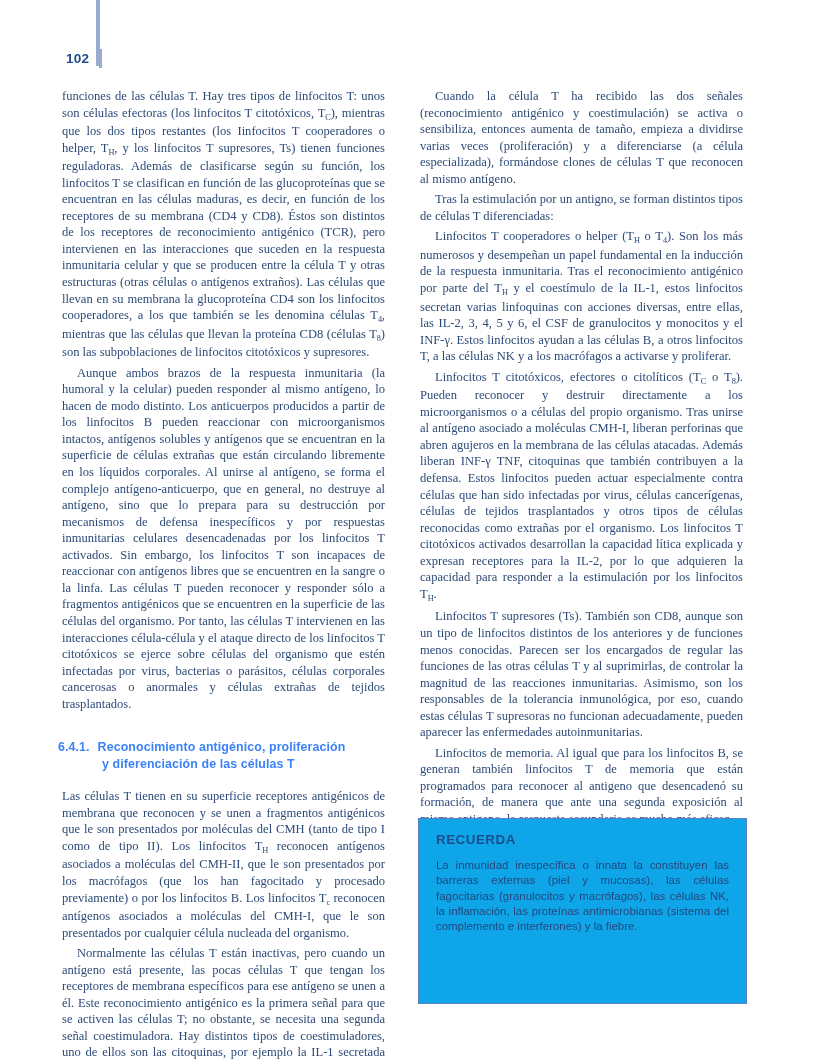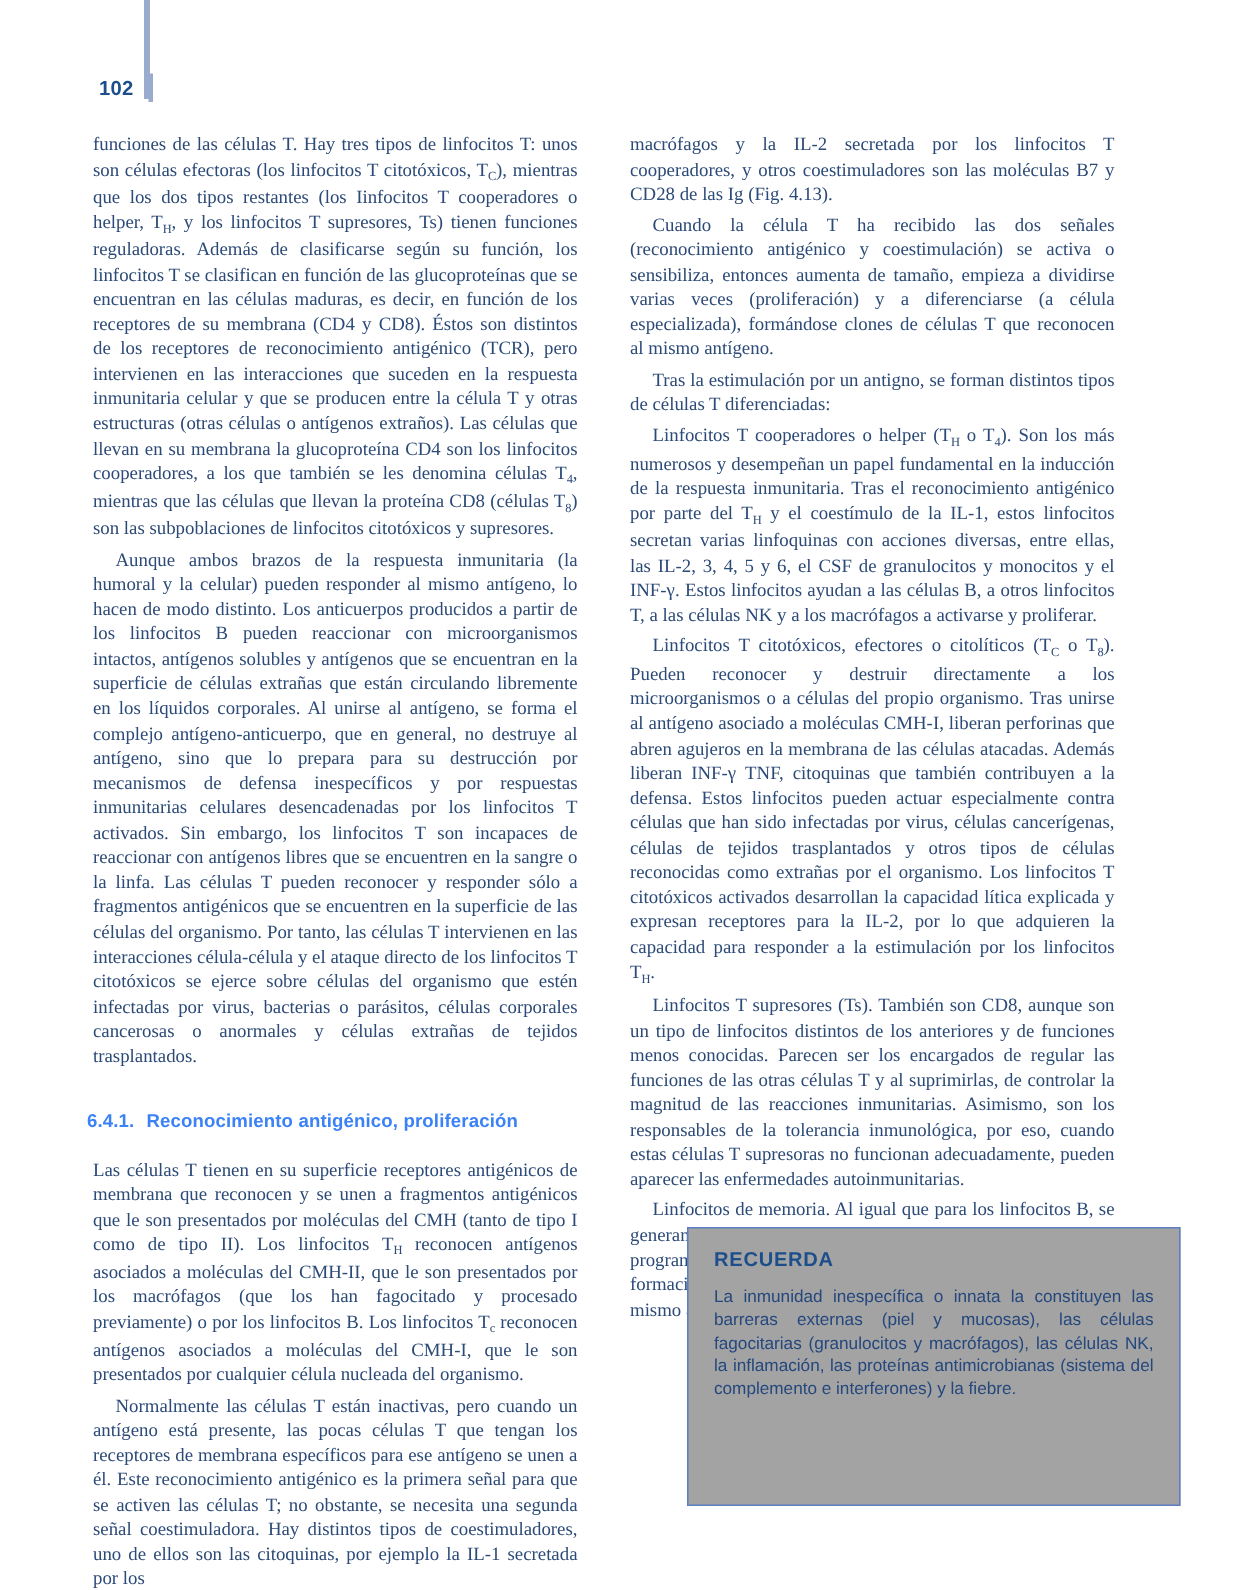--- a/index.html
+++ b/index.html
@@ -91,25 +91,24 @@
     letter-spacing: .1px;
   }
   .sec-head .num { margin-right: 8px; }
   .sec-head .l2 { display: block; padding-left: 44px; }
 
   
   .recuerda {
     position: absolute;
     left: 418px; top: 818px;
     width: 329px; height: 186px;
-    background: #a3a3a3;
+    background: #0ea5e9;
     border: 1.6px solid #5b7fc0;
     padding: 13px 17px 10px 17px;
     font-family: "Liberation Sans", sans-serif;
-    margin-left: 40px;
   }
   .recuerda h3 {
     margin: 0 0 11px 0;
     font-size: 13.4px;
     font-weight: bold;
     color: #1c4e8c;
     letter-spacing: .5px;
   }
   .recuerda p {
     margin: 0;
@@ -131,30 +130,30 @@
 </div>
 
 <div class="col col-left">
 
   <p><span>funciones de las células T. Hay tres tipos de linfocitos T: unos son células efectoras (los linfocitos T citotóxicos, T</span><sub>C</sub><span>), mientras que los dos tipos restantes (los Iinfocitos T cooperadores o helper, T</span><sub>H</sub><span>, y los linfocitos T supresores, Ts) tienen funciones reguladoras. Además de clasificarse según su función, los linfocitos T se clasifican en función de las glucoproteínas que se encuentran en las células maduras, es decir, en función de los receptores de su membrana (CD4 y CD8). Éstos son distintos de los receptores de reconocimiento antigénico (TCR), pero intervienen en las interacciones que suceden en la respuesta inmunitaria celular y que se producen entre la célula T y otras estructuras (otras células o antígenos extraños). Las células que llevan en su membrana la glucoproteína CD4 son los linfocitos cooperadores, a los que también se les denomina células T</span><sub>4</sub><span>, mientras que las células que llevan la proteína CD8 (células T</span><sub>8</sub><span>) son las subpoblaciones de linfocitos citotóxicos y supresores.</span></p>
 
   <p class="ind">Aunque ambos brazos de la respuesta inmunitaria (la humoral y la celular) pueden responder al mismo antígeno, lo hacen de modo distinto. Los anticuerpos producidos a partir de los linfocitos B pueden reaccionar con microorganismos intactos, antígenos solubles y antígenos que se encuentran en la superficie de células extrañas que están circulando libremente en los líquidos corporales. Al unirse al antígeno, se forma el complejo antígeno-anticuerpo, que en general, no destruye al antígeno, sino que lo prepara para su destrucción por mecanismos de defensa inespecíficos y por respuestas inmunitarias celulares desencadenadas por los linfocitos T activados. Sin embargo, los linfocitos T son incapaces de reaccionar con antígenos libres que se encuentren en la sangre o la linfa. Las células T pueden reconocer y responder sólo a fragmentos antigénicos que se encuentren en la superficie de las células del organismo. Por tanto, las células T intervienen en las interacciones célula-célula y el ataque directo de los linfocitos T citotóxicos se ejerce sobre células del organismo que estén infectadas por virus, bacterias o parásitos, células corporales cancerosas o anormales y células extrañas de tejidos trasplantados.</p>
 
   <div class="sec-head">
     <span class="num">6.4.1.</span><span>Reconocimiento antigénico, proliferación</span>
+    <span class="l2">y diferenciación de las células T</span>
   </div>
 
   <p><span>Las células T tienen en su superficie receptores antigénicos de membrana que reconocen y se unen a fragmentos antigénicos que le son presentados por moléculas del CMH (tanto de tipo I como de tipo II). Los linfocitos T</span><sub>H</sub><span> reconocen antígenos asociados a moléculas del CMH-II, que le son presentados por los macrófagos (que los han fagocitado y procesado previamente) o por los linfocitos B. Los linfocitos T</span><sub>c</sub><span> reconocen antígenos asociados a moléculas del CMH-I, que le son presentados por cualquier célula nucleada del organismo.</span></p>
 
   <p class="ind">Normalmente las células T están inactivas, pero cuando un antígeno está presente, las pocas células T que tengan los receptores de membrana específicos para ese antígeno se unen a él. Este reconocimiento antigénico es la primera señal para que se activen las células T; no obstante, se necesita una segunda señal coestimuladora. Hay distintos tipos de coestimuladores, uno de ellos son las citoquinas, por ejemplo la IL-1 secretada por los</p>
 </div>
 
 <div class="col col-right">
 
-  <p>macrófagos y la IL-2 secretada por los linfocitos T cooperadores, y otros coestimuladores son las moléculas B7 y CD28 de las Ig (Fig. 4.13).</p>
 
   <p class="ind">Cuando la célula T ha recibido las dos señales (reconocimiento antigénico y coestimulación) se activa o sensibiliza, entonces aumenta de tamaño, empieza a dividirse varias veces (proliferación) y a diferenciarse (a célula especializada), formándose clones de células T que reconocen al mismo antígeno.</p>
 
   <p class="ind">Tras la estimulación por un antigno, se forman distintos tipos de células T diferenciadas:</p>
 
   <p class="ind"><span class="it">Linfocitos T cooperadores o helper (T</span><sub class="it">H</sub><span class="it"> o T</span><sub class="it">4</sub><span class="it">).</span><span> Son los más numerosos y desempeñan un papel fundamental en la inducción de la respuesta inmunitaria. Tras el reconocimiento antigénico por parte del T</span><sub>H</sub><span> y el coestímulo de la IL-1, estos linfocitos secretan varias linfoquinas con acciones diversas, entre ellas, las IL-2, 3, 4, 5 y 6, el CSF de granulocitos y monocitos y el INF-γ. Estos linfocitos ayudan a las células B, a otros linfocitos T, a las células NK y a los macrófagos a activarse y proliferar.</span></p>
 
   <p class="ind"><span class="it">Linfocitos T citotóxicos, efectores o citolíticos (T</span><sub class="it">C</sub><span class="it"> o T</span><sub class="it">8</sub><span class="it">).</span><span> Pueden reconocer y destruir directamente a los microorganismos o a células del propio organismo. Tras unirse al antígeno asociado a moléculas CMH-I, liberan perforinas que abren agujeros en la membrana de las células atacadas. Además liberan INF-γ TNF, citoquinas que también contribuyen a la defensa. Estos linfocitos pueden actuar especialmente contra células que han sido infectadas por virus, células cancerígenas, células de tejidos trasplantados y otros tipos de células reconocidas como extrañas por el organismo. Los linfocitos T citotóxicos activados desarrollan la capacidad lítica explicada y expresan receptores para la IL-2, por lo que adquieren la capacidad para responder a la estimulación por los linfocitos T</span><sub>H</sub><span>.</span></p>
 
   <p class="ind"><span class="it">Linfocitos T supresores (Ts).</span><span> También son CD8, aunque son un tipo de linfocitos distintos de los anteriores y de funciones menos conocidas. Parecen ser los encargados de regular las funciones de las otras células T y al suprimirlas, de controlar la magnitud de las reacciones inmunitarias. Asimismo, son los responsables de la tolerancia inmunológica, por eso, cuando estas células T supresoras no funcionan adecuadamente, pueden aparecer las enfermedades autoinmunitarias.</span></p>

